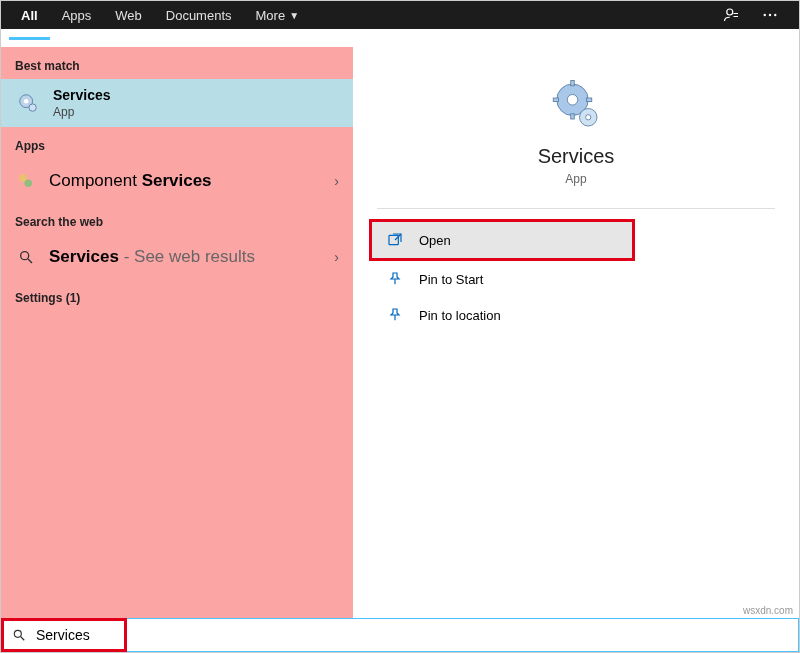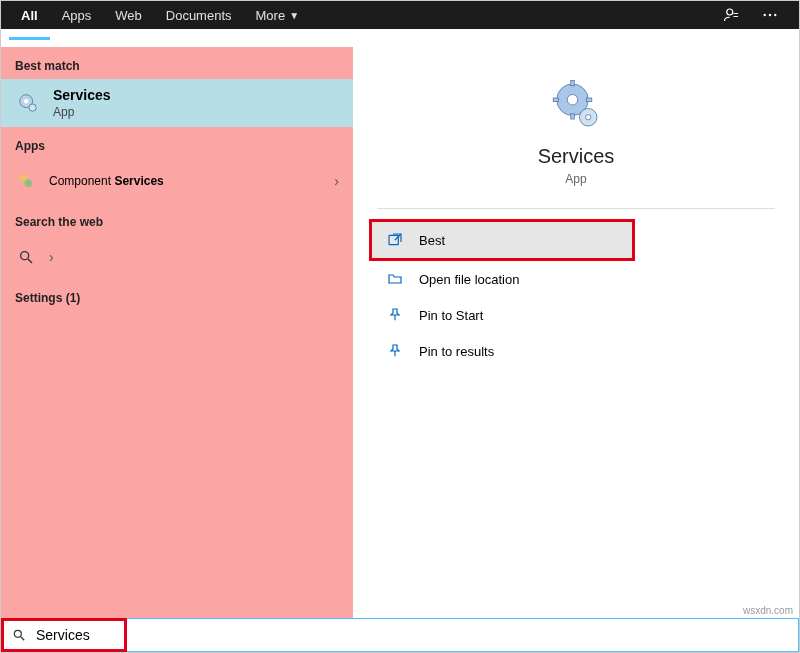--- a/index.html
+++ b/index.html
@@ -12,21 +12,21 @@
   .tabs-spacer{flex:1}
   .tabs-right{display:flex;align-items:center;gap:12px;padding-right:8px}
   .ticon{width:26px;height:26px;display:flex;align-items:center;justify-content:center;color:#fff;font-size:16px;cursor:pointer}
   
   .body{position:absolute;top:46px;left:0;right:0;bottom:34px;display:flex}
   .left{width:352px;background:#fca5a5;display:flex;flex-direction:column;overflow:hidden}
   .right{flex:1;background:#fff;padding:20px 0 0 0;position:relative}
   .sect-h{padding:12px 14px 6px 14px;font-size:12px;font-weight:600;color:#222}
   .item{display:flex;align-items:center;padding:10px 14px;cursor:pointer;min-height:24px}
   .item .ic{width:22px;height:22px;margin-right:12px;display:flex;align-items:center;justify-content:center;font-size:14px}
-  .item .txt{flex:1;font-size:12px}
+  .item .txt{flex:1;font-size:17px}
   .item .arrow{color:#555;font-size:14px}
   .bestmatch{background:#b7dee6;padding:8px 14px}
   .bestmatch .bm-title{font-weight:700;font-size:14px}
   .bestmatch .bm-sub{font-size:12px;color:#444;margin-top:2px}
   .bmrow{display:flex;align-items:center}
   .bmrow .ic{width:26px;height:26px;margin-right:12px;display:flex;align-items:center;justify-content:center}
   .muted{color:#666}
   
   .preview{display:flex;flex-direction:column;align-items:center;padding:10px 0 22px 0}
   .gear{width:56px;height:56px;margin-bottom:10px}
@@ -116,20 +116,23 @@
         <span class="arrow">›</span>
       </div>
 
       <div class="sect-h">Search the web</div>
       <div class="item">
         <span class="ic">
           <svg width="16" height="16" viewBox="0 0 24 24" fill="none" stroke="#333" stroke-width="2">
               <circle cx="10" cy="10" r="6"></circle>
               <line x1="15" y1="15" x2="21" y2="21"></line>
             </svg>
+        </span>
+        <span class="txt">
+          <b>Services</b><span class="muted"> - See web results</span>
         </span>
         <span class="arrow">›</span>
       </div>
 
       <div class="sect-h">Settings (1)</div>
     </div>
 
     <div class="right">
       <div class="preview">
         <div class="gear">
@@ -158,46 +161,38 @@
       <div class="actions">
         <div class="act-wrap highlight">
           <div class="act sel">
             <span class="aicon">
               <svg width="16" height="16" viewBox="0 0 24 24" fill="none" stroke="#0067c0" stroke-width="1.8">
                   <rect x="3" y="5" width="14" height="14" rx="1"></rect>
                   <path d="M9 3h12v12"></path>
                   <path d="M21 3l-9 9"></path>
                 </svg>
             </span>
-            <span>Best</span>
+            <span>Open</span>
           </div>
-        </div>
-        <div class="act">
-          <span class="aicon">
-            <svg width="16" height="16" viewBox="0 0 24 24" fill="none" stroke="#0067c0" stroke-width="1.8">
-                <path d="M3 6h6l2 3h10v9H3z"></path>
-              </svg>
-          </span>
-          <span>Open file location</span>
         </div>
         <div class="act">
           <span class="aicon">
             <svg width="16" height="16" viewBox="0 0 24 24" fill="none" stroke="#0067c0" stroke-width="1.8">
                 <path d="M9 3h6v6l3 3H6l3-3zM12 12v8"></path>
               </svg>
           </span>
           <span>Pin to Start</span>
         </div>
         <div class="act">
           <span class="aicon">
             <svg width="16" height="16" viewBox="0 0 24 24" fill="none" stroke="#0067c0" stroke-width="1.8">
                 <path d="M9 3h6v6l3 3H6l3-3zM12 12v8"></path>
               </svg>
           </span>
-          <span>Pin to results</span>
+          <span>Pin to location</span>
         </div>
       </div>
     </div>
   </div>
 
   <div class="searchbar">
     <div class="sbox">
       <span class="sic">
         <svg width="14" height="14" viewBox="0 0 24 24" fill="none" stroke="#333" stroke-width="2">
             <circle cx="10" cy="10" r="6"></circle>

